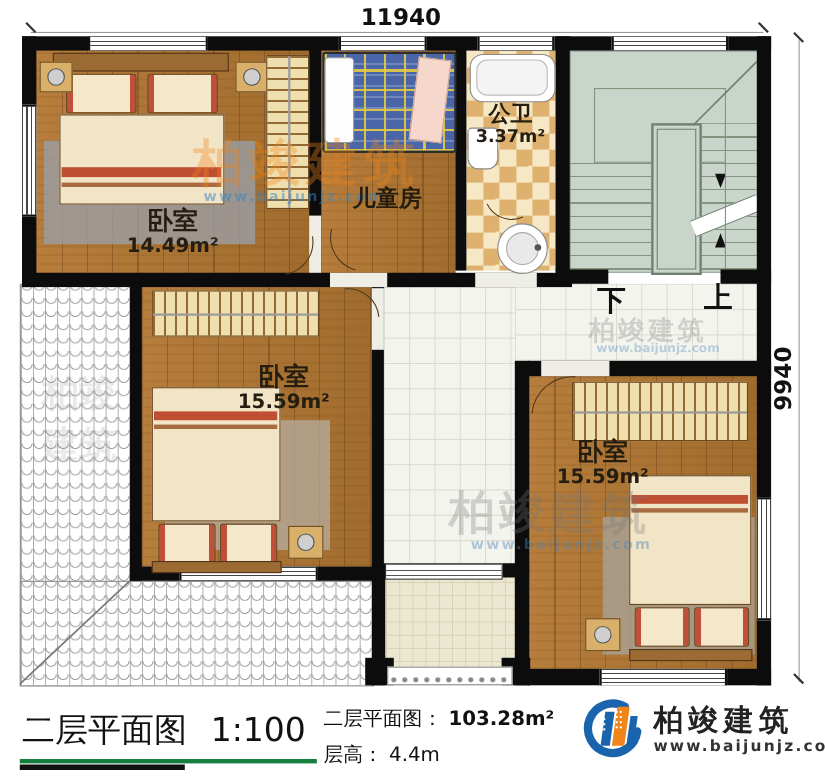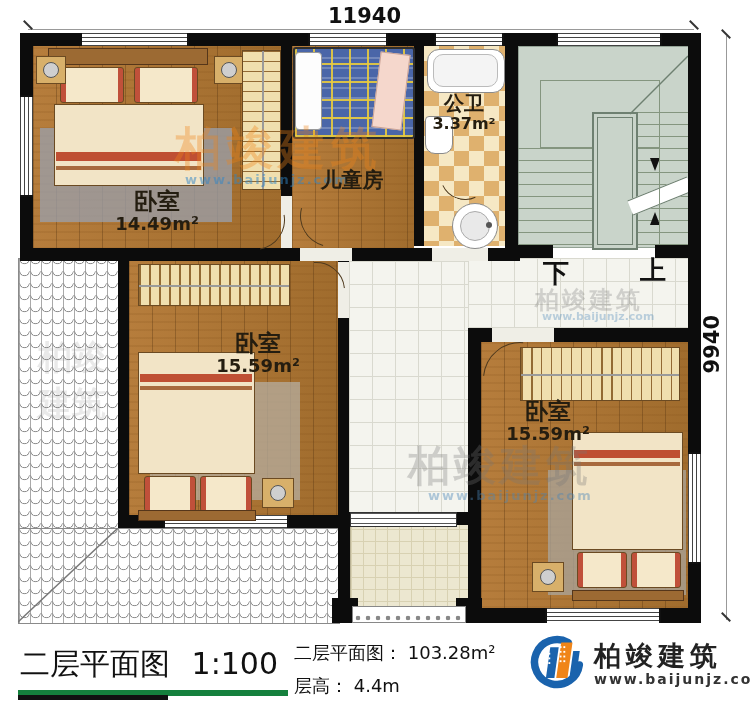--- a/index.html
+++ b/index.html
@@ -59,21 +59,21 @@
   
   .rlabel{position:absolute;text-align:center;font-weight:bold;color:#241d10;line-height:1.15;}
   .rname{font-size:23px;}
   .rarea{font-size:18px;}
   .dimtxt{position:absolute;font-size:21px;font-weight:bold;color:#111;}
   .dimline{position:absolute;background:#999;}
   .tick{position:absolute;width:12px;height:2px;background:#333;transform:rotate(45deg);}
   .updown{position:absolute;font-size:26px;font-weight:bold;color:#111;}
   .wm{position:absolute;font-weight:bold;white-space:nowrap;}
   
-  .f-title{position:absolute;font-size:30px;color:#111;border-bottom:6px solid #15803d;padding:0 10px 5px 2px;}
+  .f-title{position:absolute;font-size:30px;color:#111;border-bottom:4px solid #15803d;padding:0 10px 5px 2px;}
   .f-bar{position:absolute;background:#111;}
   .f-info{position:absolute;font-size:18px;color:#111;}
   .f-row{margin-bottom:9px;}
   .logo-name{font-size:27px;font-weight:bold;letter-spacing:5px;color:#222;line-height:1.1;}
   .logo-url{font-size:14px;font-weight:bold;letter-spacing:2px;color:#333;}
   .arrow{position:absolute;width:0;height:0;border-left:5px solid transparent;border-right:5px solid transparent;}
 </style>
 </head>
 <body>
 
@@ -240,21 +240,21 @@
 
   <div class="f-title" style="left:18px;top:644px;">
     <span>二层平面图</span>
     <span style="margin-left:12px;">1:100</span>
   </div>
   <div class="f-bar" style="left:18px;top:695px;width:150px;height:5px;"></div>
 
   <div class="f-info" style="left:294px;top:641px;">
     <div class="f-row">
       <span>二层平面图：</span>
-      <span style="font-weight:normal;">103.28m²</span>
+      <span style="font-weight:bold;">103.28m²</span>
     </div>
     <div class="f-row">
       <span>层高：</span>
       <span>4.4m</span>
     </div>
   </div>
 
   <div class="abs" style="left:524px;top:634px;display:flex;align-items:center;gap:10px;">
     <svg width="60" height="60" viewBox="0 0 64 64">
       <path d="M47 9 A 24 24 0 1 0 59 33" stroke="#1a63ad" stroke-width="8" fill="none" stroke-linecap="round"></path>

